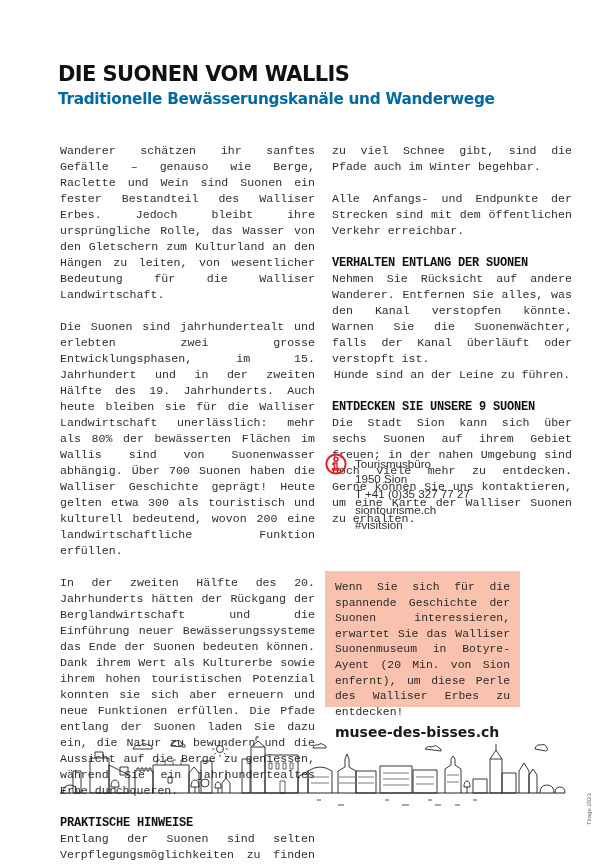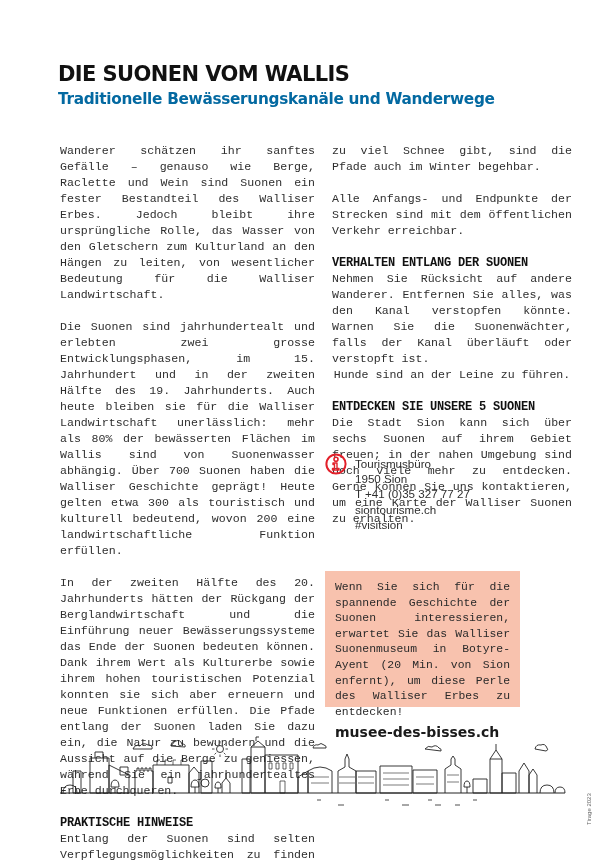--- a/index.html
+++ b/index.html
@@ -79,21 +79,21 @@
     <h3 class="section gap">PRAKTISCHE HINWEISE</h3>
     <p class="body">Entlang der Suonen sind selten Verpflegungsmöglichkeiten zu finden - nehmen Sie immer ein Getränk mit. Wir raten Ihnen, mit gutem Schuhwerk und der Jahreszeit angemessener Kleidung ausgestattet zu sein. Wenn es nicht</p>
   </div>
 
   <div class="col right">
     <p class="body">zu viel Schnee gibt, sind die Pfade auch im Winter begehbar.</p>
     <p class="body gap">Alle Anfangs- und Endpunkte der Strecken sind mit dem öffentlichen Verkehr erreichbar.</p>
     <h3 class="section gap">VERHALTEN ENTLANG DER SUONEN</h3>
     <p class="body">Nehmen Sie Rücksicht auf andere Wanderer. Entfernen Sie alles, was den Kanal verstopfen könnte. Warnen Sie die Suonenwächter, falls der Kanal überläuft oder verstopft ist.</p>
     <p class="body" style="text-align:center">Hunde sind an der Leine zu führen.</p>
-    <h3 class="section gap">ENTDECKEN SIE UNSERE 5 SUONEN</h3>
+    <h3 class="section gap">ENTDECKEN SIE UNSERE 9 SUONEN</h3>
     <p class="body">Die Stadt Sion kann sich über sechs Suonen auf ihrem Gebiet freuen; in der nahen Umgebung sind noch viele mehr zu entdecken. Gerne können Sie uns kontaktieren, um eine Karte der Walliser Suonen zu erhalten.</p>
   </div>
 
   <div class="info">
     <svg class="info-icon" viewBox="0 0 22 22">
       <circle cx="11" cy="11" r="9.6" fill="none" stroke="#e2202a" stroke-width="2"></circle>
       <circle cx="11" cy="6.2" r="2" fill="none" stroke="#e2202a" stroke-width="1.6"></circle>
       <path d="M8 10 H12 V15.5 H14 V17 H7.5 V15.5 H9.5 V11.5 H8 Z" fill="none" stroke="#e2202a" stroke-width="1.4" stroke-linejoin="round"></path>
     </svg>
     <div class="info-body">

